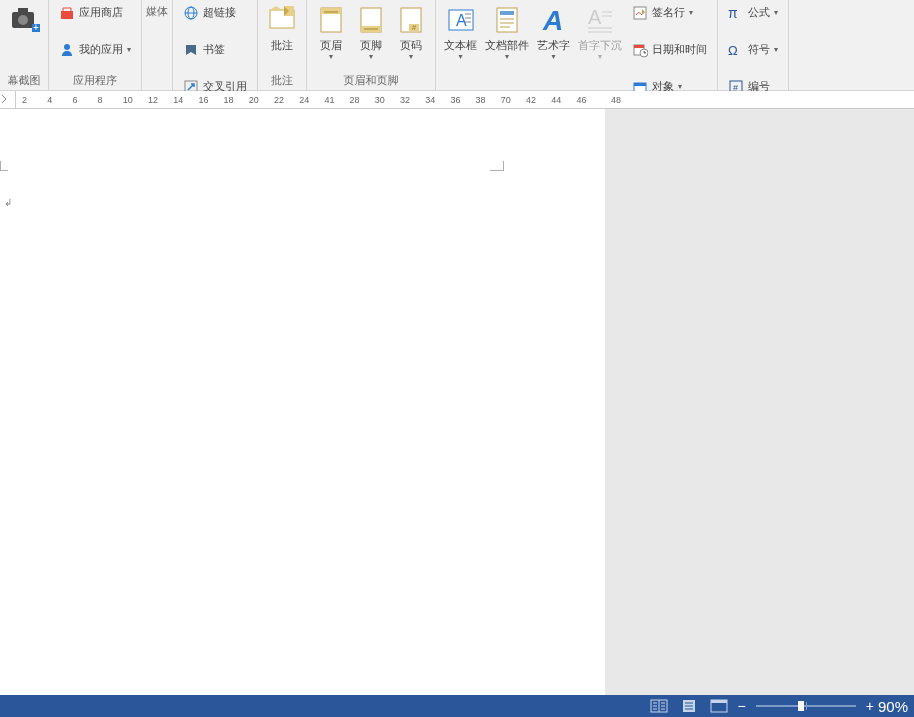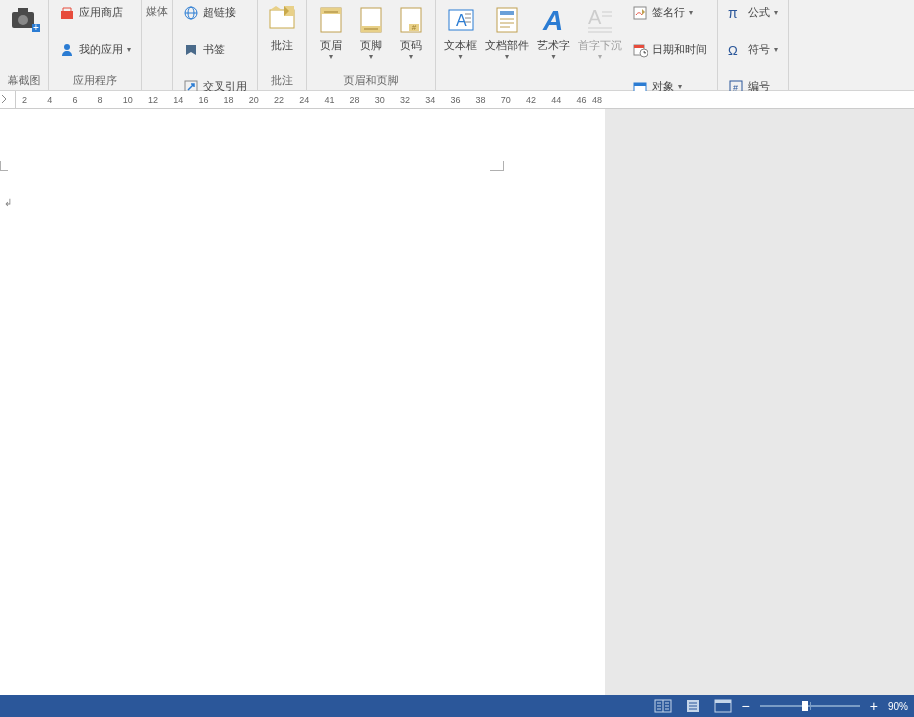--- a/index.html
+++ b/index.html
@@ -33,21 +33,21 @@
 .page { position: absolute; left: 0; top: 0; width: 605px; bottom: 0; background: #fff; }
 .margin-mark { position: absolute; border: 1px solid #b0b0b0; }
 .cursor-mark { position: absolute; left: 4px; top: 88px; font-size: 10px; color: #888; }
 
 .status-bar { position: absolute; bottom: 0; left: 0; right: 0; height: 22px; background: #2b579a; display: flex; align-items: center; justify-content: flex-end; padding: 0 6px; }
 .status-item { margin: 0 6px; cursor: pointer; display: flex; align-items: center; }
 .zoom-slider { width: 100px; height: 2px; background: #7a9cc6; position: relative; margin: 0 6px; }
 .zoom-slider .tick { position: absolute; left: 50%; top: -3px; width: 1px; height: 8px; background: #7a9cc6; }
 .zoom-slider .thumb { position: absolute; left: 42%; top: -4px; width: 6px; height: 10px; background: #fff; }
 .zoom-btn { color: #fff; font-size: 14px; cursor: pointer; padding: 0 4px; }
-.zoom-pct { color: #fff; font-size: 10px; margin-left: 6px; }
+.zoom-pct { color: #fff; font-size: 15px; }
 
 svg { display: block; }
 </style>
 </head>
 <body>
 
 <div class="ribbon">
 
   <div class="group" style="min-width:42px">
     <div class="group-content">
@@ -328,21 +328,21 @@
       <span class="ruler-tick" style="left: 333.6px;">28</span>
       <span class="ruler-tick" style="left: 358.8px;">30</span>
       <span class="ruler-tick" style="left: 384px;">32</span>
       <span class="ruler-tick" style="left: 409.2px;">34</span>
       <span class="ruler-tick" style="left: 434.4px;">36</span>
       <span class="ruler-tick" style="left: 459.6px;">38</span>
       <span class="ruler-tick" style="left: 484.8px;">70</span>
       <span class="ruler-tick" style="left: 510px;">42</span>
       <span class="ruler-tick" style="left: 535.2px;">44</span>
       <span class="ruler-tick" style="left: 560.4px;">46</span>
-      <span class="ruler-tick" style="left: 576px;">48</span>
+      <span class="ruler-tick" style="left: 595px;">48</span>
     </div>
 </div>
 
 <div class="doc-area">
   <div class="page-shadow"></div>
   <div class="page">
     <div class="margin-mark" style="left:0; top:52px; width:8px; height:10px; border-right:none; border-top:none;"></div>
     <div class="margin-mark" style="left:490px; top:52px; width:14px; height:10px; border-left:none; border-top:none;"></div>
     <div class="cursor-mark">↲</div>
   </div>

